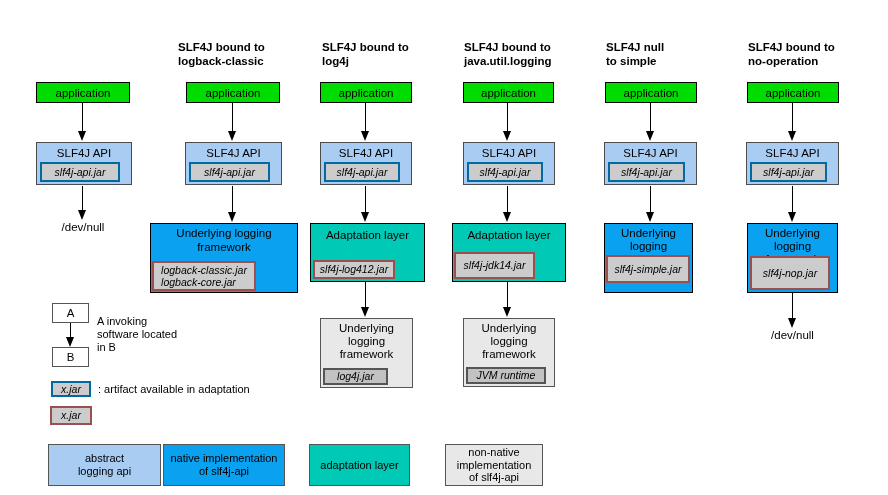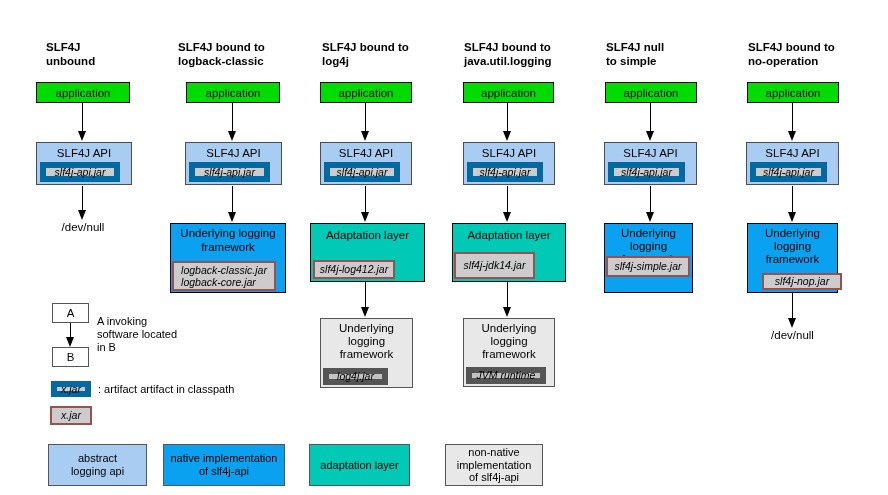--- a/index.html
+++ b/index.html
@@ -16,21 +16,21 @@
     font-size:11.5px;color:#000;
   }
   .app{background:#00DC00;display:flex;align-items:center;justify-content:center;}
   .api{background:#A8CCF2;border-color:#4d4d4d;}
   .api-lbl{padding-top:4px;text-align:center;font-size:11.5px;}
   .native{background:#0AA1F0;}
   .teal{background:#00C9B5;}
   .graybox{background:#E8E8E8;border-color:#555;}
   .fw-lbl{padding-top:3px;text-align:center;white-space:pre-line;line-height:13.5px;}
   .jar{
-    position:absolute;box-sizing:border-box;background:#CCCCCC;border:6px solid #0369a1;
+    position:absolute;box-sizing:border-box;background:#CCCCCC;border:2px solid #0369a1;
     font-style:italic;font-size:10.5px;display:flex;align-items:center;justify-content:center;
     white-space:pre-line;line-height:12.5px;text-align:left;
   }
   .jar.binding{border:2px solid #9B4F4F;}
   .jar.dark{background:#C2C2C2;border-color:#555;}
   .arrow{position:absolute;width:1px;background:#000;}
   .arrow::after{
     content:'';position:absolute;left:-4.5px;bottom:-10px;width:0;height:0;
     border-left:4.5px solid transparent;border-right:4.5px solid transparent;
     border-top:10px solid #000;
@@ -49,41 +49,39 @@
   .t-lightblue{background:#A8CCF2;}
   .t-native{background:#0AA1F0;}
   .t-teal{background:#00C9B5;}
   .t-gray{background:#E8E8E8;}
 </style>
 </head>
 <body>
 
 <div id="diagram">
 
-  <div class="hdr" style="left:46px;top:41px;width:120px">SLF4J
-unbound</div>
   <div class="box app" style="left:36px;top:82px;width:94px;height:21px">application</div>
   <div class="arrow" style="left:82px;top:103px;height:28px"></div>
   <div class="box api" style="left:36px;top:142px;width:96px;height:43px">
     <div class="api-lbl">SLF4J API</div>
     <div class="jar" style="left:3px;right:11px;bottom:2px;height:20px">slf4j-api.jar</div>
   </div>
   <div class="arrow" style="left:82px;top:186px;height:24px"></div>
   <div class="sink" style="left:36px;top:221px;width:94px">/dev/null</div>
 
   <div class="hdr" style="left:178px;top:41px;width:120px">SLF4J bound to
 logback-classic</div>
   <div class="box app" style="left:186px;top:82px;width:94px;height:21px">application</div>
   <div class="arrow" style="left:232px;top:103px;height:28px"></div>
   <div class="box api" style="left:185px;top:142px;width:97px;height:43px">
     <div class="api-lbl">SLF4J API</div>
     <div class="jar" style="left:3px;right:11px;bottom:2px;height:20px">slf4j-api.jar</div>
   </div>
   <div class="arrow" style="left:232px;top:186px;height:26px"></div>
-  <div class="box native" style="left:170px;top:223px;width:116px;height:70px">
+  <div class="box native" style="left:150px;top:223px;width:148px;height:70px">
     <div class="fw-lbl">Underlying logging
 framework</div>
     <div class="jar binding" style="left:1px;bottom:1px;width:104px;height:30px">logback-classic.jar
 logback-core.jar</div>
   </div>
 
   <div class="hdr" style="left:322px;top:41px;width:120px">SLF4J bound to
 log4j</div>
   <div class="box app" style="left:320px;top:82px;width:92px;height:21px">application</div>
   <div class="arrow" style="left:365px;top:103px;height:28px"></div>
@@ -131,54 +129,54 @@
   <div class="arrow" style="left:650px;top:103px;height:28px"></div>
   <div class="box api" style="left:604px;top:142px;width:93px;height:43px">
     <div class="api-lbl">SLF4J API</div>
     <div class="jar" style="left:3px;right:11px;bottom:2px;height:20px">slf4j-api.jar</div>
   </div>
   <div class="arrow" style="left:650px;top:186px;height:26px"></div>
   <div class="box native" style="left:604px;top:223px;width:89px;height:70px">
     <div class="fw-lbl" style="line-height:13px">Underlying
 logging
 framework</div>
-    <div class="jar binding" style="left:1px;bottom:15px;width:84px;height:21px">slf4j-simple.jar</div>
+    <div class="jar binding" style="left:1px;bottom:9px;width:84px;height:28px">slf4j-simple.jar</div>
   </div>
 
   <div class="hdr" style="left:748px;top:41px;width:120px">SLF4J bound to
 no-operation</div>
   <div class="box app" style="left:747px;top:82px;width:92px;height:21px">application</div>
   <div class="arrow" style="left:792px;top:103px;height:28px"></div>
   <div class="box api" style="left:746px;top:142px;width:93px;height:43px">
     <div class="api-lbl">SLF4J API</div>
     <div class="jar" style="left:3px;right:11px;bottom:2px;height:20px">slf4j-api.jar</div>
   </div>
   <div class="arrow" style="left:792px;top:186px;height:26px"></div>
   <div class="box native" style="left:747px;top:223px;width:91px;height:70px">
     <div class="fw-lbl" style="line-height:13px">Underlying
 logging
 framework</div>
-    <div class="jar binding" style="left:14px;bottom:2px;width:80px;height:17px">slf4j-nop.jar</div>
+    <div class="jar binding" style="left:2px;bottom:2px;width:80px;height:34px">slf4j-nop.jar</div>
   </div>
   <div class="arrow" style="left:792px;top:293px;height:25px"></div>
   <div class="sink" style="left:747px;top:329px;width:91px">/dev/null</div>
 
   <div class="abox" style="left:52px;top:303px;width:37px;height:20px">A</div>
   <div class="arrow" style="left:70px;top:323px;height:14px"></div>
   <div class="abox" style="left:52px;top:347px;width:37px;height:20px">B</div>
   <div class="cap" style="left:97px;top:315px;width:110px">A invoking
 software located
 in B</div>
 
   <div class="jar" style="left:51px;top:381px;width:40px;height:16px">x.jar</div>
-  <div class="cap" style="left:98px;top:383px;width:260px">: artifact artifact in classpath</div>
+  <div class="cap" style="left:98px;top:383px;width:260px">: artifact available in adaptation</div>
 
   <div class="jar binding" style="left:50px;top:406px;width:42px;height:19px">x.jar</div>
 
-  <div class="type t-lightblue" style="left:48px;top:444px;width:99px;height:42px">abstract
+  <div class="type t-lightblue" style="left:48px;top:444px;width:113px;height:42px">abstract
 logging api</div>
   <div class="type t-native" style="left:163px;top:444px;width:122px;height:42px">native implementation
 of slf4j-api</div>
   <div class="type t-teal" style="left:309px;top:444px;width:101px;height:42px">adaptation layer</div>
   <div class="type t-gray" style="left:445px;top:444px;width:98px;height:42px">non-native
 implementation
 of slf4j-api</div>
 
 </div>
 

